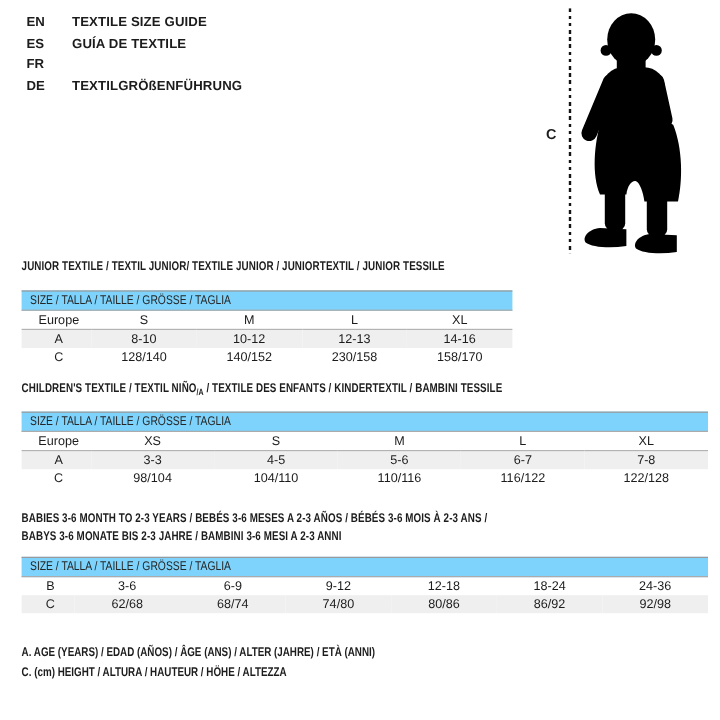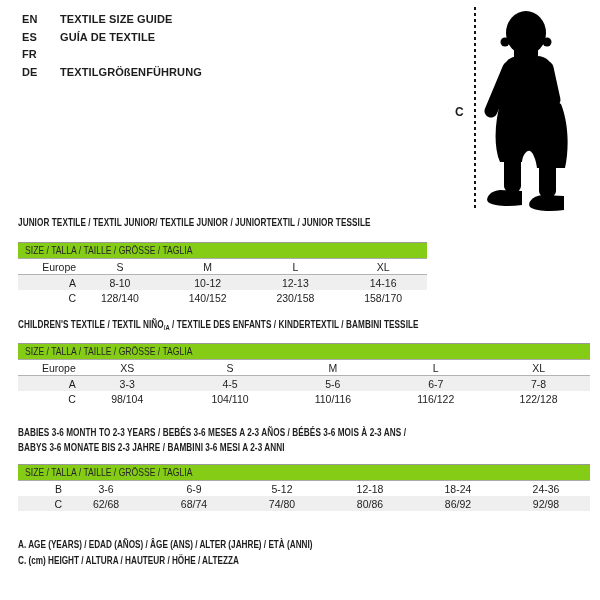--- a/index.html
+++ b/index.html
@@ -22,26 +22,26 @@
   
   .dotline { left:474px; top:7px; width:2px; height:204px;
     background-image:repeating-linear-gradient(to bottom,#141414 0 3px,transparent 3px 6px); }
   .height-label { left:455px; top:105px; font-size:12px; font-weight:bold; }
   .baby { left:478px; top:4px; }
 
   
   .sec-heading { font-size:10.5px; font-weight:bold; letter-spacing:0.1px; }
 
   
-  .size-bar { height:15px; line-height:15px; background:#84cc16;
+  .size-bar { height:15px; line-height:15px; background:#7dd3fc;
     border-top:1px solid #999999; border-bottom:1px solid #ababab;
     padding-left:7px; font-size:10.5px; color:#262626; }
   table { width:100%; border-collapse:collapse; table-layout:fixed; font-size:10.5px; }
   td { height:15px; padding:0; text-align:center; font-weight:normal; }
-  td.rl { text-align:right; padding-left:4px; }
+  td.rl { text-align:center; padding-left:4px; }
   tr.units td { border-bottom:1px solid #b3b3b3; }
   tr.stripe { background:#efefef; }
 
   .t1 { left:18px; top:242px; width:409px; }
   .t2 { left:18px; top:343px; width:572px; }
   .t3 { left:18px; top:464px; width:572px; }
   .h1 { left:18px; top:216px; }
   .h2 { left:18px; top:318px; }
   .h3 { left:18px; top:425px; line-height:15px; }
 
@@ -192,21 +192,21 @@
         <col style="width:15.38%">
         <col style="width:15.38%">
         <col style="width:15.38%">
         <col style="width:15.38%">
       </colgroup>
     <tbody>
         <tr>
       <td class="rl">B</td>
       <td>3-6</td>
       <td>6-9</td>
-      <td>5-12</td>
+      <td>9-12</td>
       <td>12-18</td>
       <td>18-24</td>
       <td>24-36</td>
     </tr>
     <tr class="stripe">
       <td class="rl">C</td>
       <td>62/68</td>
       <td>68/74</td>
       <td>74/80</td>
       <td>80/86</td>

